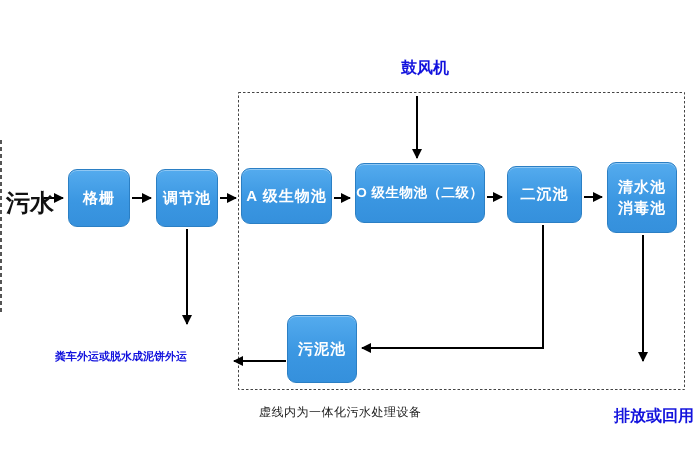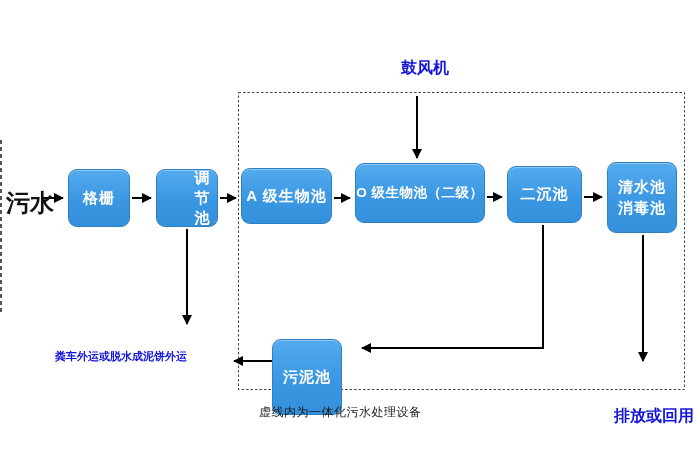--- a/index.html
+++ b/index.html
@@ -53,42 +53,42 @@
 
     <line x1="286" y1="361" x2="234" y2="361" stroke="#000" stroke-width="2" marker-end="url(#ah)"></line>
 
     <line x1="643" y1="235" x2="643" y2="361" stroke="#000" stroke-width="2" marker-end="url(#ah)"></line>
   </svg>
 
   <div class="box" style="left:68px;top:169px;width:62px;height:58px;">
     <span>格栅</span>
   </div>
 
-  <div class="box" style="left:156px;top:169px;width:62px;height:58px;padding-left:31px;">
+  <div class="box" style="left:156px;top:169px;width:62px;height:58px;">
     <span>调节池</span>
   </div>
 
   <div class="box" style="left:241px;top:168px;width:91px;height:56px;">
     <span>A 级生物池</span>
   </div>
 
   <div class="box small-font" style="left:355px;top:163px;width:130px;height:60px;">
     <span>O 级生物池（二级）</span>
   </div>
 
   <div class="box" style="left:507px;top:166px;width:75px;height:57px;font-family:Liberation Serif, serif;">
     <span>二沉池</span>
   </div>
 
   <div class="box" style="left:607px;top:162px;width:70px;height:71px;">
     <span>清水池</span>
     <span>消毒池</span>
   </div>
 
-  <div class="box" style="left:272px;top:315px;width:70px;height:76px;margin-top:24px;">
+  <div class="box" style="left:287px;top:315px;width:70px;height:68px;">
     <span>污泥池</span>
   </div>
 
   <div class="lbl" style="left:6px;top:187px;font-size:24px;">污水</div>
 
   <div class="lbl blue" style="left:390px;top:58px;width:70px;text-align:center;font-size:16px;">鼓风机</div>
 
   <div class="lbl blue" style="left:55px;top:349px;font-size:11px;">粪车外运或脱水成泥饼外运</div>
 
   <div class="lbl caption" style="left:244px;top:404px;margin-left:15px;">虚线内为一体化污水处理设备</div>

